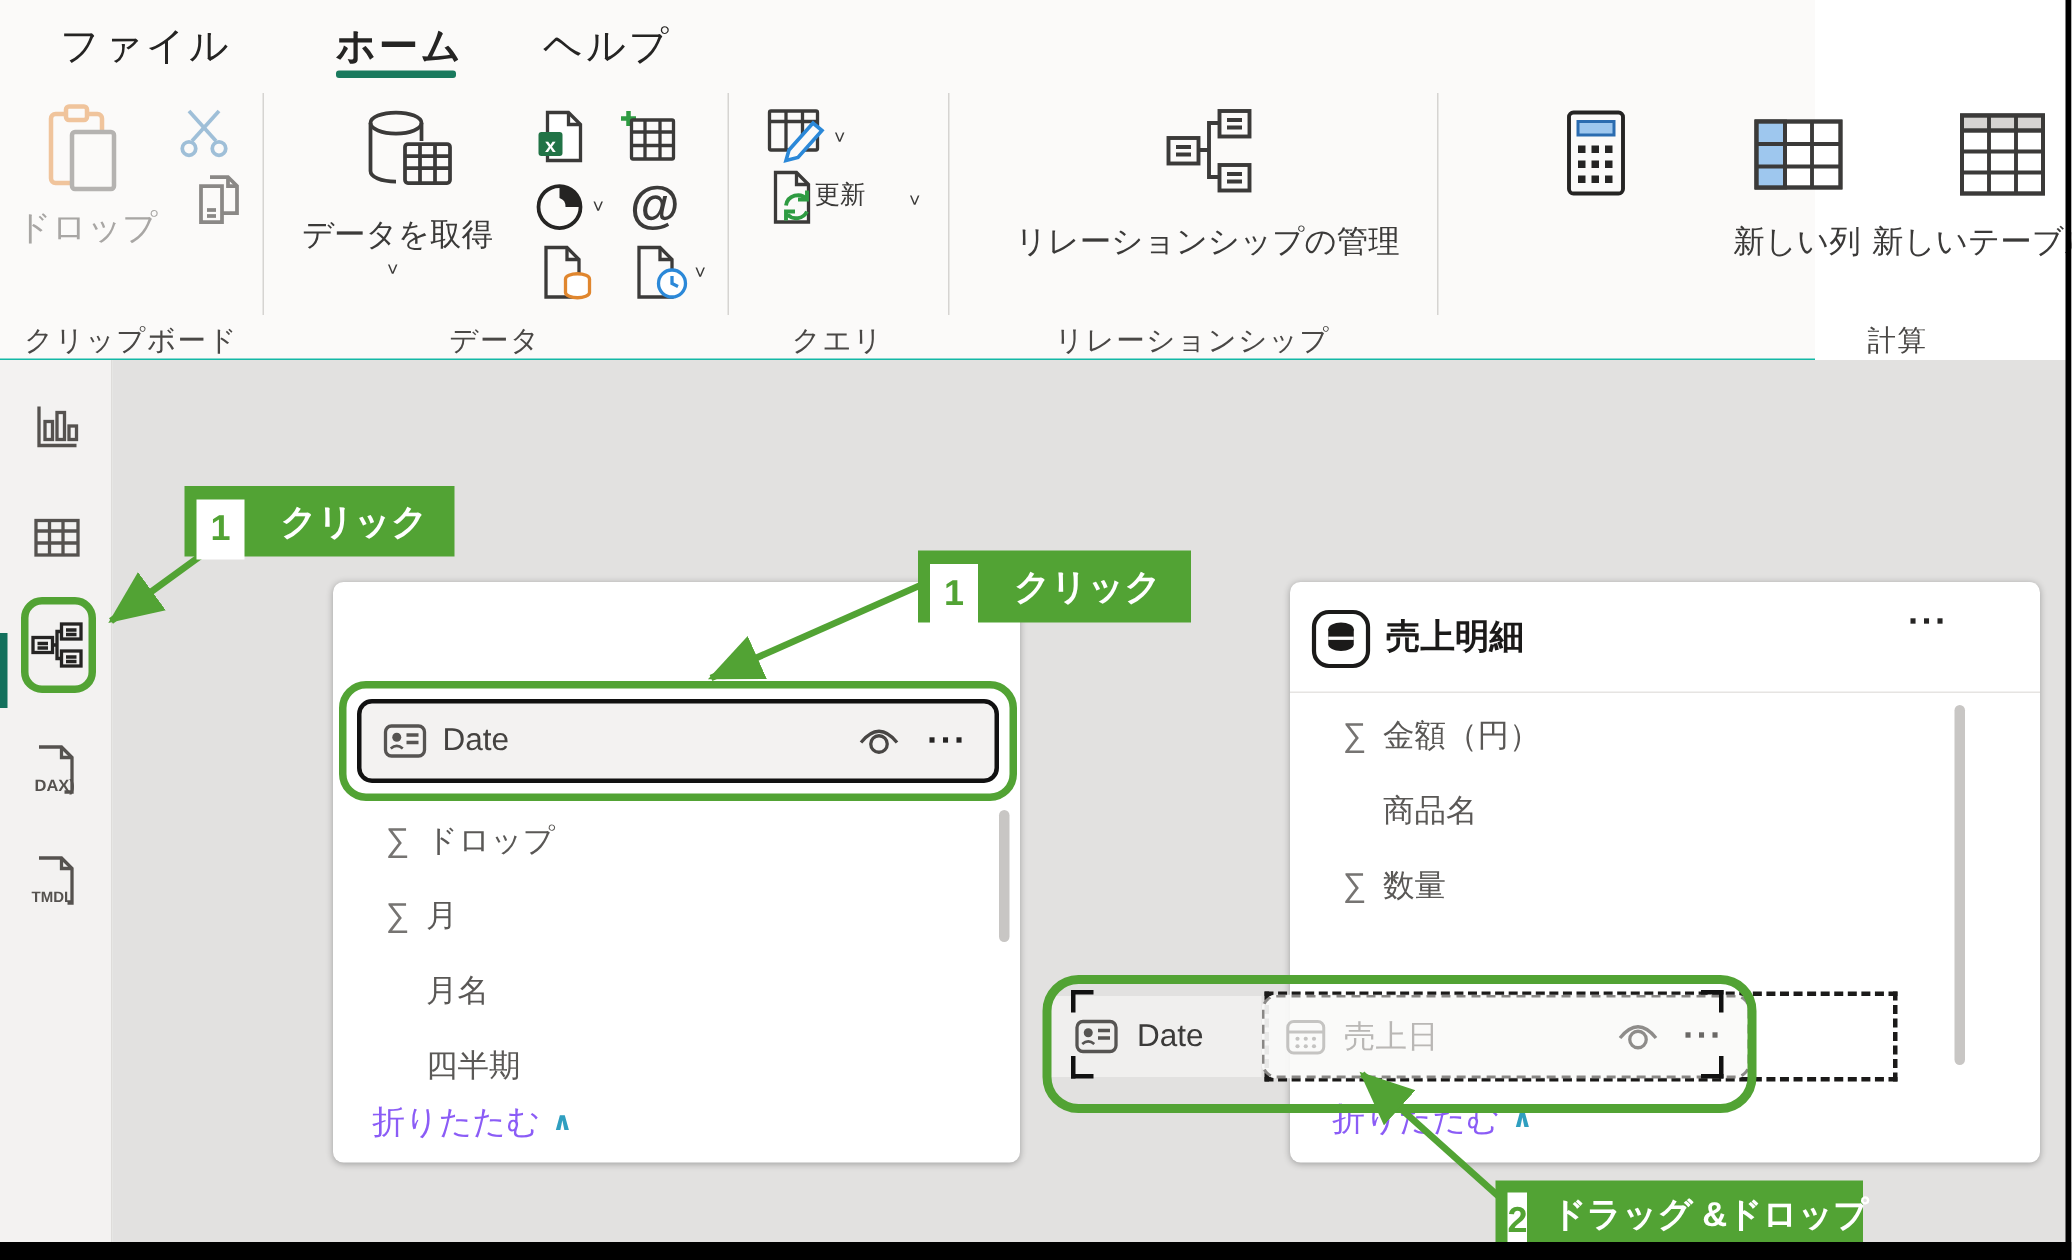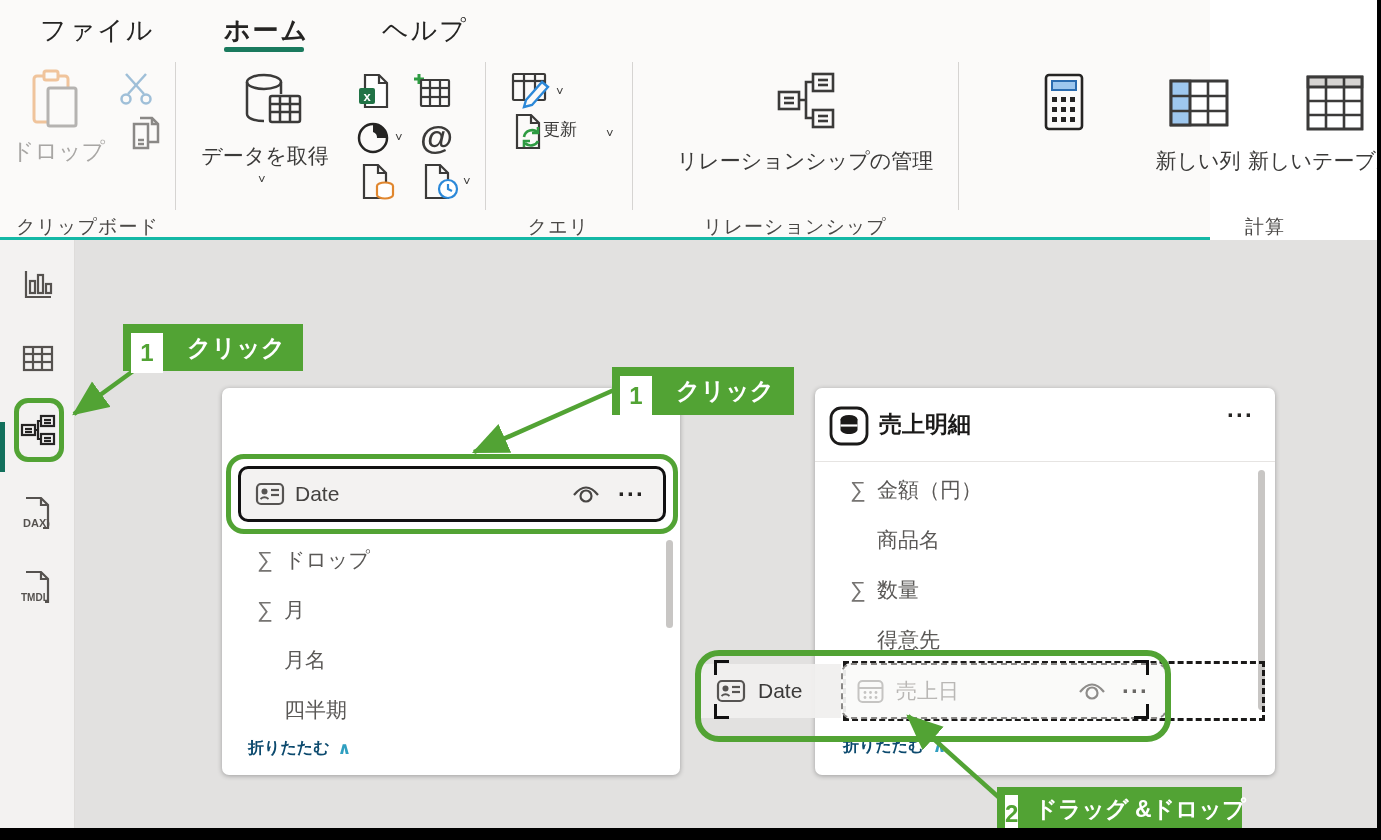--- a/index.html
+++ b/index.html
@@ -1,21 +1,21 @@
 <!DOCTYPE html>
 <html><head>
 <meta charset="utf-8">
 <style>
   * { box-sizing: border-box; margin: 0; padding: 0; }
   html,body { width:1381px; height:840px; overflow:hidden; }
   body { font-family:"Liberation Sans","DejaVu Sans",sans-serif; background:#fff; position:relative; }
   .abs { position:absolute; }
 
   
-  #ribbon { left:0; top:0; width:1210px; height:240px; background:#fbfaf9; border-bottom:3px solid #14b8a6; }
+  #ribbon { left:0; top:0; width:1210px; height:240px; background:#fbfaf9; border-bottom:1px solid #14b8a6; }
   .tab { font-size:26px; color:#252423; letter-spacing:2px; cursor:default; }
   .tab.active { font-weight:bold; }
   #tab-underline { height:5px; border-radius:2px; }
   .vdiv { width:1px; background:#d6d4d2; top:62px; height:148px; }
   .grouplabel { top:214px; text-align:center; font-size:19px; color:#4a4846; letter-spacing:1px; }
   .btnlabel { font-size:21px; color:#3b3a39; text-align:center; white-space:nowrap; }
   .btnlabel.disabled { color:#a8a6a4; }
   .chev { font-size:13px; color:#3b3a39; }
 
   
@@ -29,21 +29,21 @@
   .card { position:absolute; background:#fff; border-radius:7px; box-shadow:0 1px 5px rgba(0,0,0,.30); }
   .card-header { position:absolute; left:0; top:0; right:0; height:74px; border-bottom:1px solid #e6e4e2; display:flex; align-items:center; }
   .card-title { font-size:23px; font-weight:bold; color:#1b1a19; margin-left:12px; }
   .dots { font-size:24px; font-weight:bold; color:#252423; letter-spacing:1px; line-height:10px; }
   .frow { position:absolute; left:0; right:14px; height:44px; display:flex; align-items:center; }
   .sigma { width:38px; margin-left:24px; font-size:22px; color:#767472; text-align:center; }
   .fname { font-size:21px; color:#5a5856; }
   .spacer { flex:1; }
   .scrollthumb { position:absolute; width:7px; border-radius:4px; background:#c8c6c4; }
 
-  .collapse-link { font-size:16px; font-weight:bold; color:#0c4a6e; cursor:pointer; }
+  .collapse-link { font-size:22px; font-weight:normal; color:#8b5cf6; cursor:pointer; }
   .collapse-chev { font-size:17px; font-weight:bold; color:#2f9fc0; margin-left:8px; }
 
   
   #date-row { left:238px; top:466px; width:428px; height:56px; background:#f3f2f1; border:3px solid #111;
               border-radius:10px; display:flex; align-items:center; z-index:3; }
 
   
   #black-dash { left:843px; top:661px; width:422px; height:60px; border:3px dashed #1b1a19; z-index:2; }
   #drop-field { left:841px; top:663px; width:326px; height:56px; border:2px dashed #8a8886; border-radius:10px;
                 background:rgba(250,250,249,.92); display:flex; align-items:center; z-index:4; }
@@ -70,21 +70,21 @@
 
   svg { display:block; }
 </style>
 </head>
 <body>
 
 <div id="ribbon" class="abs">
 
   <div class="abs tab" style="left:40px; top:13px;">ファイル</div>
   <div class="abs tab active" style="left:224px; top:13px;">ホーム</div>
-  <div class="abs tab" style="left:362px; top:13px;margin-left:20px;">ヘルプ</div>
+  <div class="abs tab" style="left:362px; top:13px;">ヘルプ</div>
   <div id="tab-underline" class="abs" style="left:224px; top:47px; width:80px; background:#1a7a5e;"></div>
 
   <div class="abs" style="left:24px; top:68px; width:64px; height:64px;">
     <svg width="64" height="64" viewBox="0 0 64 64">
       <rect x="10" y="8" width="34" height="46" rx="3" fill="none" stroke="#f0c49c" stroke-width="3"></rect>
       <rect x="20" y="3" width="14" height="9" rx="2" fill="#fbfaf9" stroke="#f0c49c" stroke-width="3"></rect>
       <rect x="24" y="20" width="28" height="38" rx="2" fill="#fbfaf9" stroke="#b5b3b1" stroke-width="3"></rect>
     </svg>
   </div>
   <div class="abs btnlabel disabled" style="left:2px; top:136px; width:112px; font-size:23px;">ドロップ</div>
@@ -159,20 +159,21 @@
   </div>
   <div class="abs" style="left:420px; top:162px;">
     <svg width="40" height="40" viewBox="0 0 40 40" fill="none">
       <path d="M6 3 H20 L28 11 V36 H6 Z" stroke="#3b3a39" stroke-width="2.2"></path>
       <path d="M20 3 V11 H28" stroke="#3b3a39" stroke-width="2.2"></path>
       <circle cx="28" cy="27" r="9" fill="#fff" stroke="#2b88d8" stroke-width="2.2"></circle>
       <path d="M28 22 V27 L32 29" stroke="#2b88d8" stroke-width="2.2"></path>
     </svg>
   </div>
   <div class="abs chev" style="left:463px; top:174px;">˅</div>
+  <div class="abs grouplabel" style="left:175px; width:310px;">データ</div>
   <div class="abs vdiv" style="left:485px;"></div>
 
   <div class="abs" style="left:510px; top:70px;">
     <svg width="42" height="42" viewBox="0 0 42 42" fill="none" stroke="#3b3a39" stroke-width="2.2">
       <rect x="3" y="4" width="32" height="26" rx="1"></rect>
       <line x1="3" y1="11" x2="35" y2="11"></line>
         <line x1="14" y1="4" x2="14" y2="30"></line>
         <line x1="25" y1="4" x2="25" y2="30"></line>
       <path d="M16 30 L32 12 L38 17 L22 35 L14 37 Z" fill="#fbfaf9" stroke="#2b88d8" stroke-width="2.4"></path>
     </svg>
@@ -347,21 +348,21 @@
   <span class="spacer"></span>
   <span>
     <svg width="32" height="24" viewBox="0 0 32 24" fill="none" stroke="#484644" stroke-width="2.2">
       <path d="M4 13 Q16 -2 28 13"></path>
         <circle cx="16" cy="14" r="5.5"></circle>
     </svg>
   </span>
   <span class="dots" style="margin:0 18px 0 16px;">···</span>
 </div>
 
-<div class="card" style="left:815px; top:388px; width:460px; height:387px;">
+<div class="card" style="left:860px; top:388px; width:500px; height:387px;">
   <div class="card-header">
     <span class="abs" style="left:14px; top:18px;">
       <svg width="40" height="40" viewBox="0 0 40 40">
         <rect x="2" y="2" width="36" height="36" rx="10" fill="none" stroke="#1b1a19" stroke-width="2.8"></rect>
         <ellipse cx="20" cy="13.5" rx="8.5" ry="4.5" fill="#1b1a19"></ellipse>
         <path d="M11.5 13.5 V23.5 C11.5 26 15.3 28 20 28 C24.7 28 28.5 26 28.5 23.5 V13.5 Z" fill="#1b1a19"></path>
         <line x1="11.5" y1="19.5" x2="28.5" y2="19.5" stroke="#fff" stroke-width="2.2"></line>
       </svg>
     </span>
     <span class="card-title" style="margin-left:64px;">売上明細</span>
@@ -373,24 +374,20 @@
     <span class="sigma">∑</span>
     <span class="fname">金額（円）</span>
   </div>
   <div class="frow" style="top:130px;">
     <span class="sigma"></span>
     <span class="fname">商品名</span>
   </div>
   <div class="frow" style="top:180px;">
     <span class="sigma">∑</span>
     <span class="fname">数量</span>
-  </div>
-  <div class="frow" style="top:230px;">
-    <span class="sigma"></span>
-    <span class="fname">得意先</span>
   </div>
   <div class="frow" style="top:336px;">
     <span class="collapse-link" style="margin-left:28px;">折りたたむ</span>
     <span class="collapse-chev">∧</span>
   </div>
   <div class="scrollthumb" style="left:443px; top:82px; height:240px;"></div>
 </div>
 
 <div id="black-dash" class="abs"></div>
 <div id="drop-field" class="abs">

